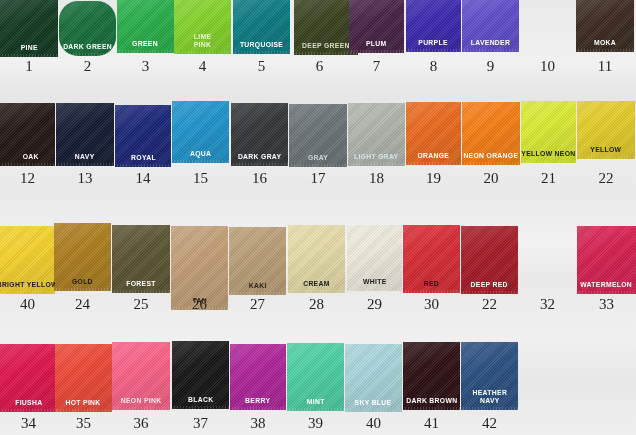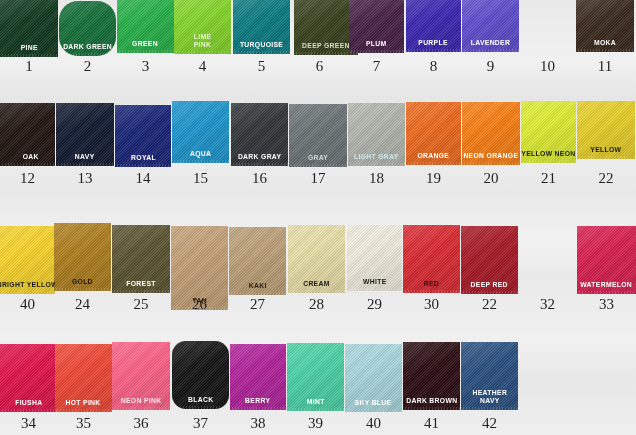--- a/index.html
+++ b/index.html
@@ -245,21 +245,21 @@
       <div class="swatch" title="35 HOT PINK" style="left: 55px; width: 57px; height: 68px; top: 4px; background: rgb(238, 72, 54);">
         <div class="lbl" style="color: rgb(255, 255, 255);">HOT PINK</div>
         <div class="fray"></div>
       </div>
       <div class="num" style="left: 83.5px; top: 75px;">35</div>
       <div class="swatch" title="36 NEON PINK" style="left: 112px; width: 58px; height: 68px; top: 2px; background: rgb(251, 98, 135);">
         <div class="lbl" style="color: rgb(255, 227, 234);">NEON PINK</div>
         <div class="fray"></div>
       </div>
       <div class="num" style="left: 141px; top: 75px;">36</div>
-      <div class="swatch" title="37 BLACK" style="left: 172px; width: 57px; height: 68px; top: 1px; background: rgb(22, 22, 22); border-radius: 14px;">
+      <div class="swatch" title="37 BLACK" style="left: 172px; width: 57px; height: 68px; top: 1px; background: rgb(22, 22, 22);">
         <div class="lbl" style="color: rgb(255, 255, 255);">BLACK</div>
         <div class="fray"></div>
       </div>
       <div class="num" style="left: 200.5px; top: 75px;">37</div>
       <div class="swatch" title="38 BERRY" style="left: 230px; width: 56px; height: 66px; top: 4px; background: rgb(176, 36, 154);">
         <div class="lbl" style="color: rgb(255, 255, 255);">BERRY</div>
         <div class="fray"></div>
       </div>
       <div class="num" style="left: 258px; top: 75px;">38</div>
       <div class="swatch" title="39 MINT" style="left: 287px; width: 57px; height: 68px; top: 3px; background: rgb(76, 209, 165);">

